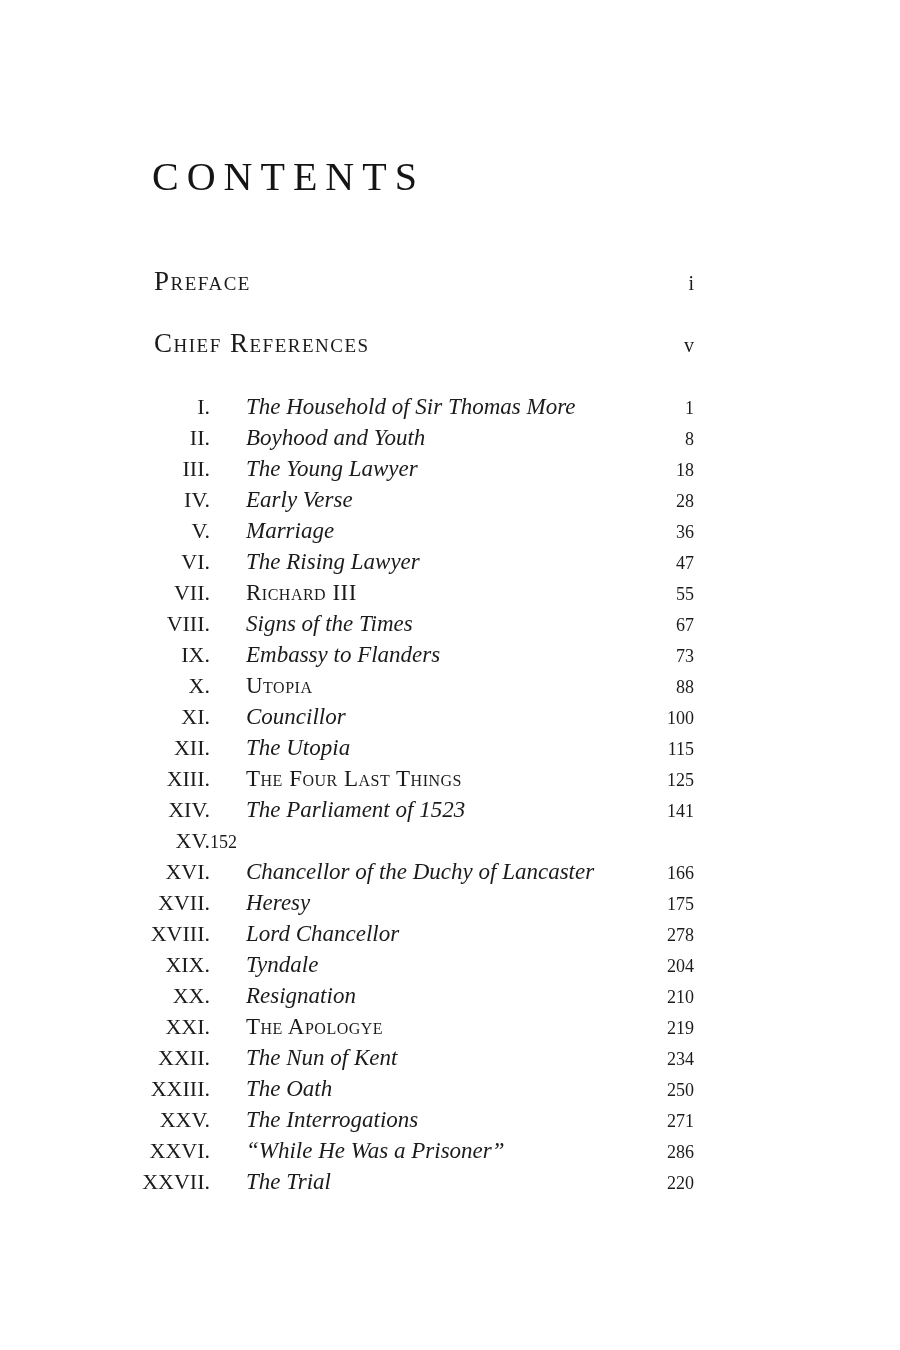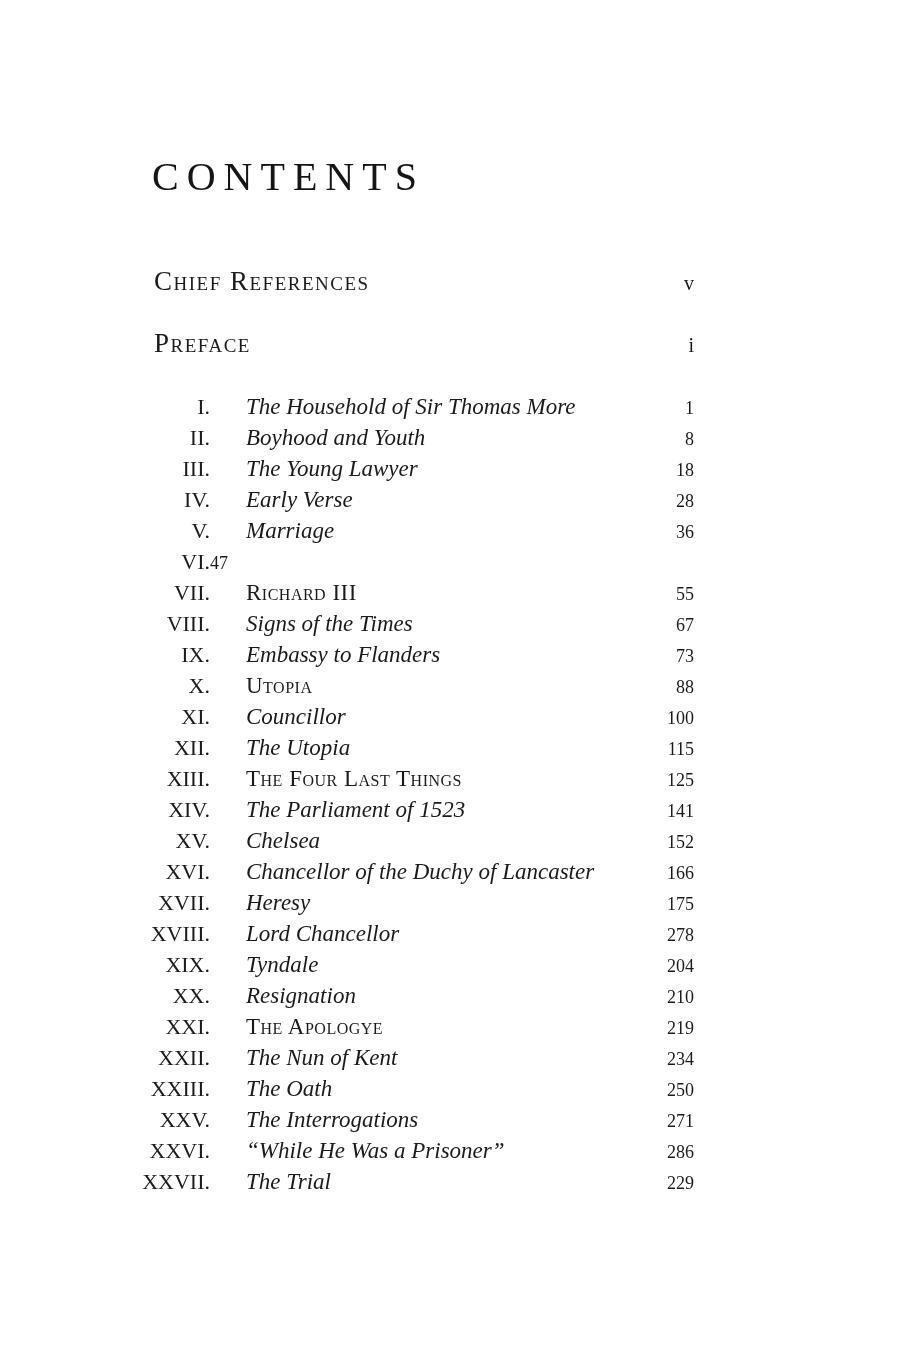--- a/index.html
+++ b/index.html
@@ -92,27 +92,27 @@
 
 <div class="page">
 
   <h1 class="toc-title">CONTENTS</h1>
 
   <div class="toc">
 
     <div>
 
         <div class="fm-row">
+          <span class="fm-label">Preface</span>
+          <span class="fm-page">i</span>
+        </div>
+
+        <div class="fm-row">
           <span class="fm-label">Chief References</span>
           <span class="fm-page">v</span>
-        </div>
-
-        <div class="fm-row">
-          <span class="fm-label">Preface</span>
-          <span class="fm-page">i</span>
         </div>
       </div>
 
     <div class="chapter-list">
 
         <div class="ch-row">
           <span class="ch-num">I.</span>
           <span class="ch-title italic">The Household of Sir Thomas More</span>
           <span class="ch-page">1</span>
         </div>
@@ -136,20 +136,21 @@
         </div>
 
         <div class="ch-row">
           <span class="ch-num">V.</span>
           <span class="ch-title italic">Marriage</span>
           <span class="ch-page">36</span>
         </div>
 
         <div class="ch-row">
           <span class="ch-num">VI.</span>
+          <span class="ch-title italic">The Rising Lawyer</span>
           <span class="ch-page">47</span>
         </div>
 
         <div class="ch-row">
           <span class="ch-num">VII.</span>
           <span class="ch-title smallcaps">Richard III</span>
           <span class="ch-page">55</span>
         </div>
 
         <div class="ch-row">
@@ -189,21 +190,20 @@
         </div>
 
         <div class="ch-row">
           <span class="ch-num">XIV.</span>
           <span class="ch-title italic">The Parliament of 1523</span>
           <span class="ch-page">141</span>
         </div>
 
         <div class="ch-row">
           <span class="ch-num">XV.</span>
-          <span class="ch-title italic">Chelsea</span>
           <span class="ch-page">152</span>
         </div>
 
         <div class="ch-row">
           <span class="ch-num">XVI.</span>
           <span class="ch-title italic">Chancellor of the Duchy of Lancaster</span>
           <span class="ch-page">166</span>
         </div>
 
         <div class="ch-row">
@@ -257,18 +257,18 @@
 
         <div class="ch-row">
           <span class="ch-num">XXVI.</span>
           <span class="ch-title italic">“While He Was a Prisoner”</span>
           <span class="ch-page">286</span>
         </div>
 
         <div class="ch-row">
           <span class="ch-num">XXVII.</span>
           <span class="ch-title italic">The Trial</span>
-          <span class="ch-page">229</span>
+          <span class="ch-page">220</span>
         </div>
       </div>
 
   </div>
 </div>
 
 </body></html>

